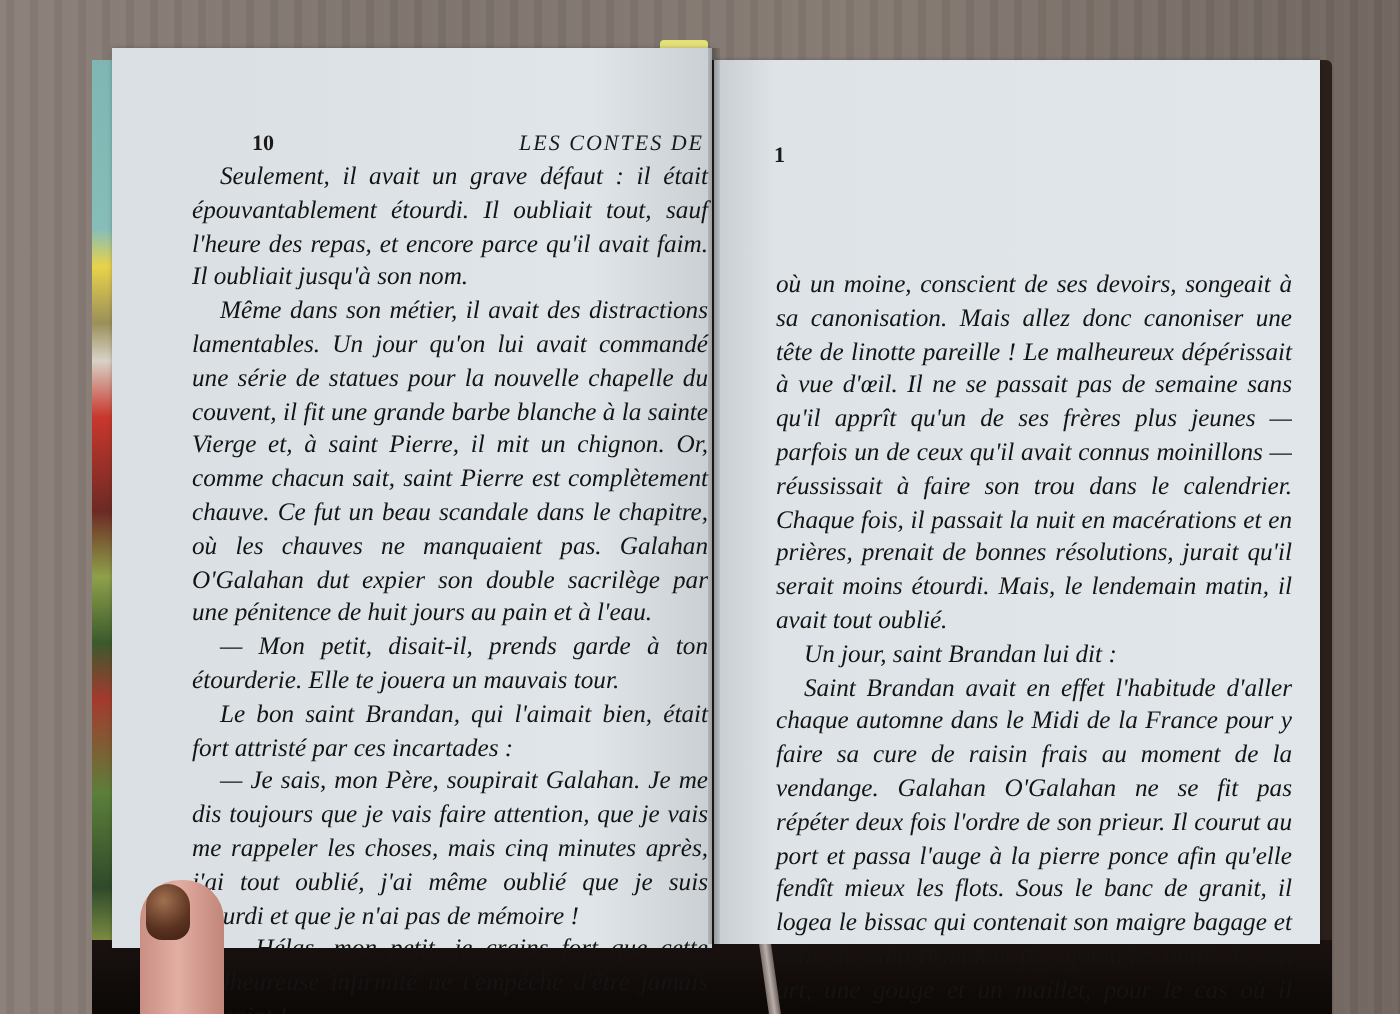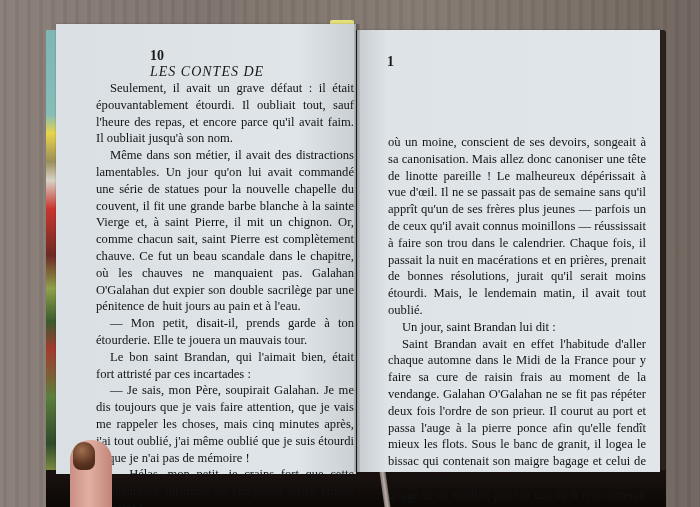--- a/index.html
+++ b/index.html
@@ -34,34 +34,34 @@
   }
   .page.right {
     left: 357px; top: 30px; width: 303px; height: 442px;
     background: linear-gradient(90deg, #c6ccd0 0%, #dde3e6 10%, #e0e6e9 100%);
   }
   .gutter {
     position: absolute; left: 354px; top: 24px; width: 6px; height: 448px;
     background: linear-gradient(90deg, rgba(0,0,0,0.12), rgba(0,0,0,0.25), rgba(0,0,0,0.08));
   }
   .header {
-    position: absolute; top: 24px; font-size: 14px; color: #1a1a1a;
-    display: flex; justify-content: space-between; align-items: baseline; flex-direction: column;
+    position: absolute; top: 42px; font-size: 11px; color: #1a1a1a;
+    display: flex; justify-content: space-between; align-items: baseline;
   }
   .page.left .header { left: 70px; width: 226px; }
   .page.right .header { left: 30px; width: 218px; }
   .folio { font-weight: bold; }
   .running-title { font-style: italic; letter-spacing: 1px; margin-left: 24px; }
   .text {
     position: absolute; top: 56px; font-size: 12.6px; line-height: 16.8px;
     color: #141414; text-align: justify;
   }
   .page.left .text { left: 40px; width: 258px; }
   .page.right .text { left: 31px; width: 258px; }
-  .text p { margin: 0; text-indent: 14px; }
+  .text p { margin: 0; text-indent: 14px; font-style: italic; }
   .text p.cont { text-indent: 0; margin-top: 48px; }
   .shadow-bottom {
     position: absolute; left: 46px; top: 470px; width: 620px; height: 37px;
     background: linear-gradient(180deg, #1a1210, #0b0806);
   }
   .ribbon {
     position: absolute; left: 382px; top: 472px; width: 6px; height: 35px;
     background: linear-gradient(90deg, #7a6f6a, #b9aea8, #6b605c);
     transform: skewX(8deg);
   }

